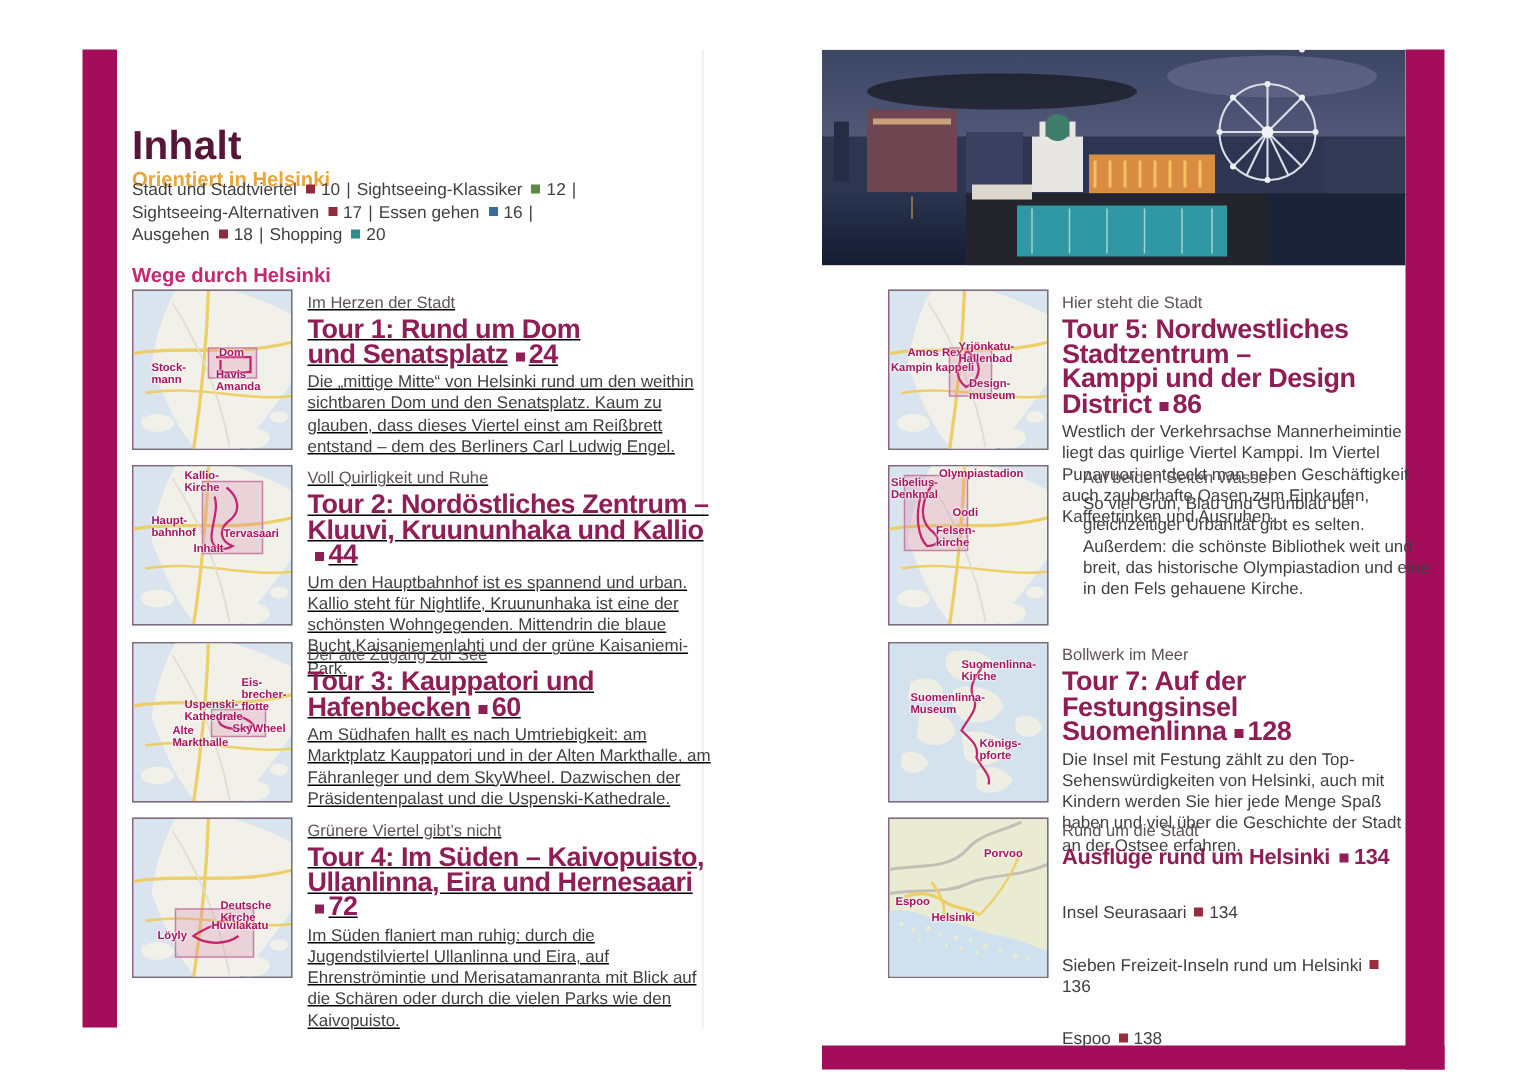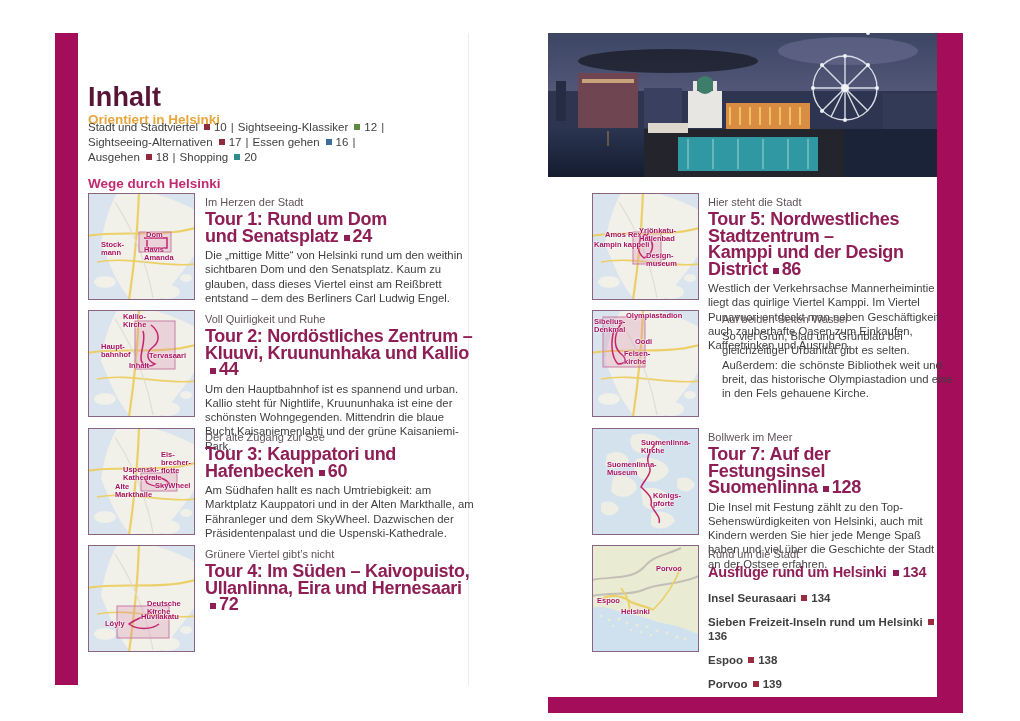--- a/index.html
+++ b/index.html
@@ -22,25 +22,25 @@
   .map{position:absolute;width:105px;height:105px;border:1px solid #8a6484;background:#86efac;}
   .map svg{position:absolute;left:0;top:0;}
   .ml{position:absolute;z-index:2;font-size:7.5px;font-weight:bold;color:#a8135f;line-height:8px;
       white-space:pre-line;text-shadow:0 0 2px #fff,0 0 2px #fff;}
 
   .tour-text{position:absolute;}
   .kicker{font-size:11px;color:#5f5159;margin-bottom:3px;}
   .t-title{font-size:18px;font-weight:bold;color:#8e1e55;line-height:16.5px;letter-spacing:-0.3px;}
   .t-title .sq{margin:0 3px 1px 5px;}
   .t-body{font-size:11.3px;color:#3f3f3f;line-height:14.3px;margin-top:4px;}
-  .w-left{width:270px;}
+  .w-left{width:270px;text-decoration:underline;}
   .w-right{width:232px;}
 
   #ausfluege-title{font-size:14.5px;font-weight:bold;color:#8e1e55;line-height:18px;letter-spacing:-0.2px;}
-  .aus-item{font-size:11.5px;color:#3f3f3f;line-height:14px;margin-top:10px;font-weight:bold;}
+  .aus-item{font-size:11.5px;color:#3f3f3f;line-height:14px;margin-top:21px;}
   .aus-item .sq{margin:0 4px 1px 5px;}
 
   #photo{position:absolute;left:548px;top:33px;width:389px;height:144px;overflow:hidden;}
 </style>
 </head>
 <body>
 
 <div id="page">
 
   <div id="bar-left" class="bar"></div>
@@ -237,20 +237,21 @@
       <path d="M66,64 C58,70 48,72 40,78 C48,84 62,84 70,78" stroke="#c2256e" stroke-width="1.5" fill="none"></path>
     </svg>
     <span class="ml" style="left:58px;top:54px">Deutsche
 Kirche</span>
     <span class="ml" style="left:52px;top:67px">Huvilakatu</span>
     <span class="ml" style="left:16px;top:74px">Löyly</span>
   </div>
   <div class="tour-text w-left" style="left:205px;top:548px">
     <div class="kicker">Grünere Viertel gibt’s nicht</div>
     <div class="t-title"><span>Tour 4: Im Süden – Kaivopuisto,</span><br><span>Ullanlinna, Eira und Hernesaari</span><span class="sq" style="background-color: rgb(142, 30, 85);"></span><span>72</span></div>
+    <div class="t-body">Im Süden flaniert man ruhig: durch die Jugendstilviertel Ullanlinna und Eira, auf Ehrenströmintie und Merisatamanranta mit Blick auf die Schären oder durch die vielen Parks wie den Kaivopuisto.</div>
   </div>
 
   <div class="map" style="left:592px;top:193px">
     <svg width="105" height="105" viewBox="0 0 105 105" aria-hidden="true">
       <rect width="105" height="105" fill="#d9e4ee"></rect>
       <path d="M30,-4 C20,12 15,30 12,50 C20,68 26,88 42,106 L70,106 C82,92 96,76 106,60 L106,16 C88,6 64,-2 48,-4 Z" fill="#f1f0e9"></path>
       <ellipse cx="16" cy="88" rx="11" ry="6" fill="#f1f0e9"></ellipse>
         <ellipse cx="78" cy="98" rx="13" ry="7" fill="#f1f0e9"></ellipse>
         <ellipse cx="97" cy="84" rx="6" ry="4" fill="#f1f0e9"></ellipse>
       <path d="M50,-2 C49,30 46,66 40,106" stroke="#eccf67" stroke-width="2.2" fill="none"></path>

